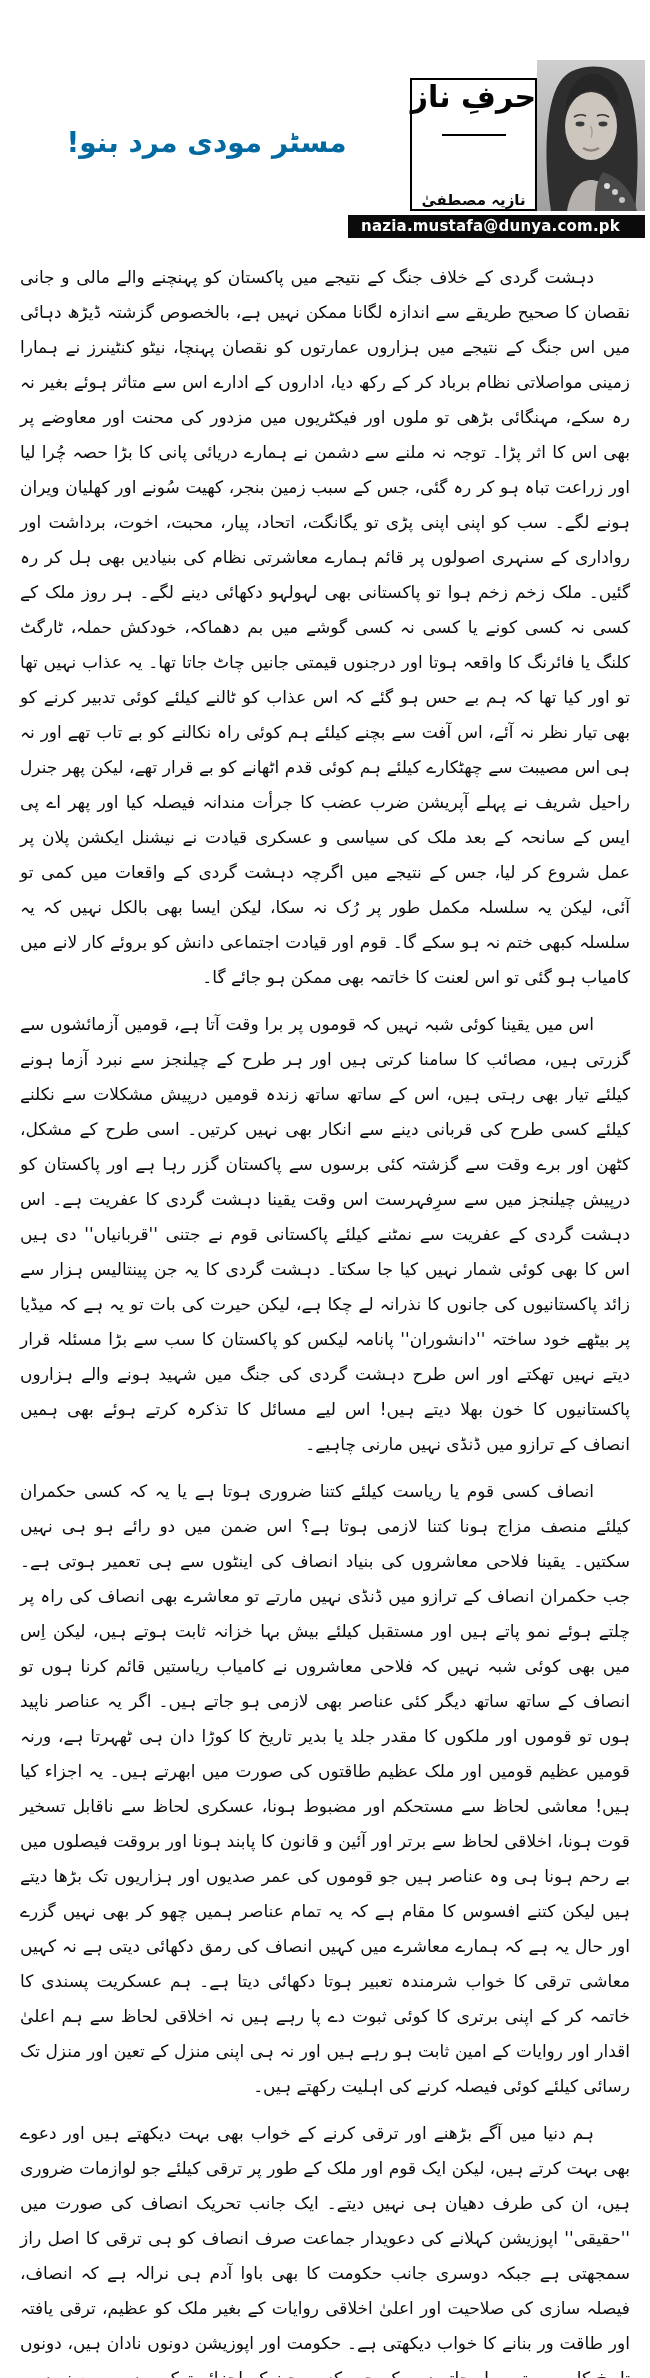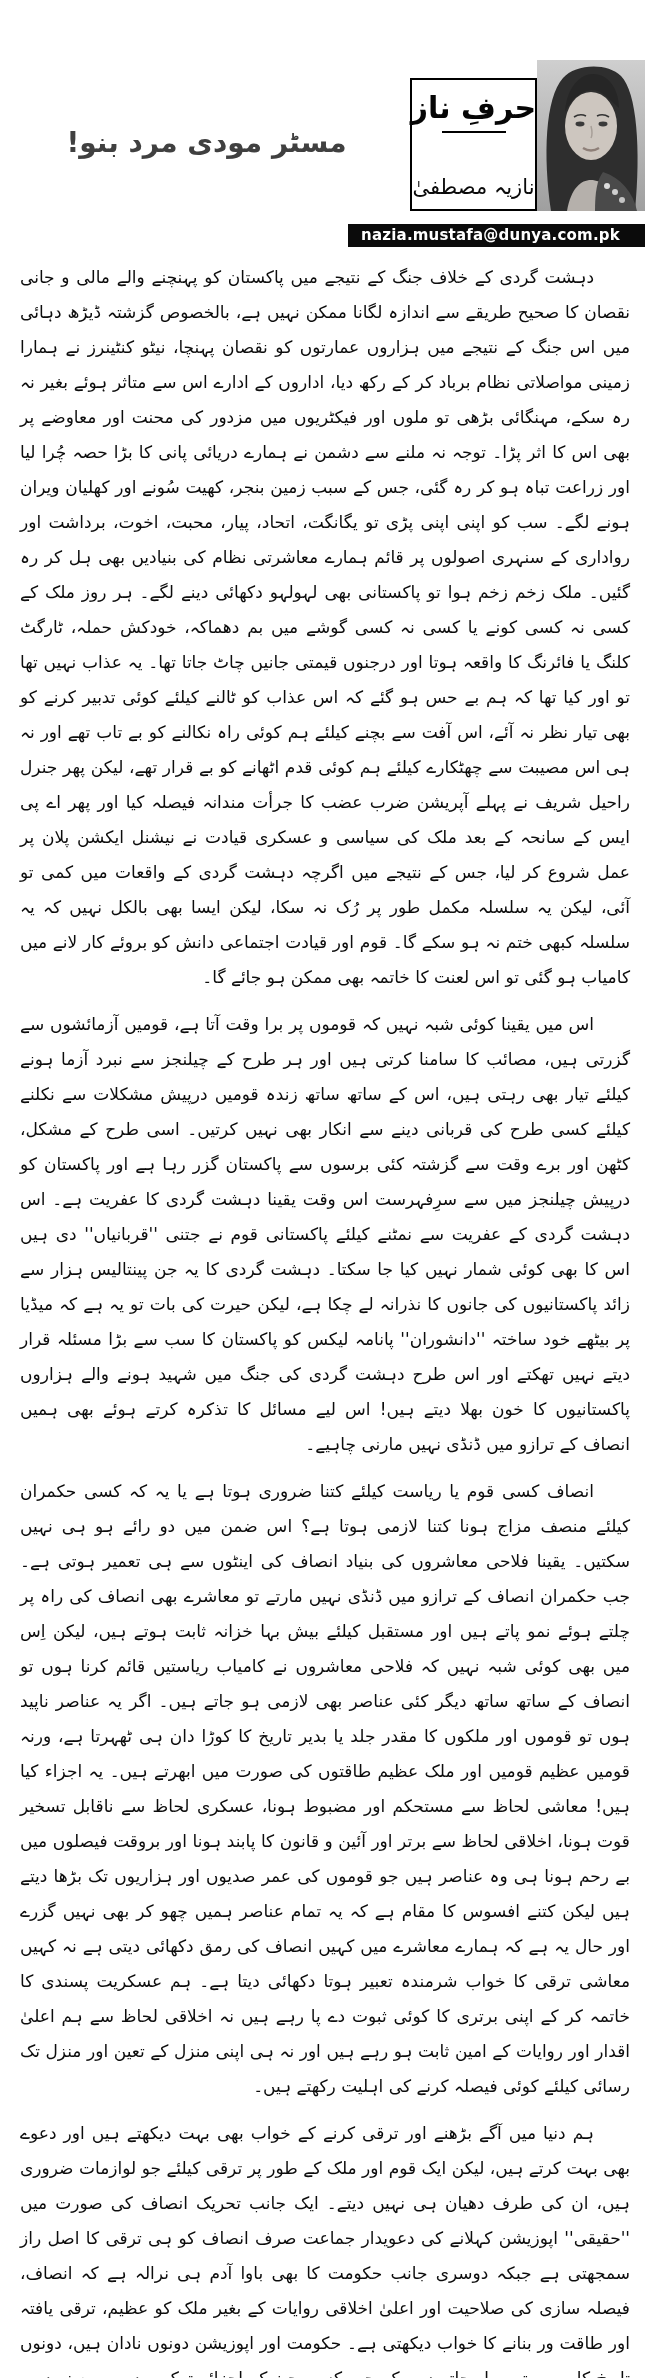--- a/index.html
+++ b/index.html
@@ -11,64 +11,64 @@
     overflow:hidden;
     font-family:"DejaVu Sans",sans-serif;
     color:#000;
   }
   
   .headline{
     position:absolute;top:126px;left:0;width:413px;
     text-align:center;
     direction:rtl;
     font-size:28px;font-weight:bold;
-    color:#404040;
+    color:#0369a1;
     letter-spacing:0;
   }
   
   .masthead{
     position:absolute;top:60px;right:5px;width:297px;
   }
   .masthead-top{
     display:flex;justify-content:flex-end;align-items:flex-end;
     height:151px;
   }
   .title-box{
     box-sizing:border-box;
     width:127px;height:133px;
     border:2px solid #000;
     margin-left:0;
-    display:flex;flex-direction:column;align-items:center;justify-content:center;
+    display:flex;flex-direction:column;align-items:center;justify-content:space-between;
     background:#fff;
   }
   .column-title{
     direction:rtl;
     font-size:30px;font-weight:bold;line-height:1.1;
     color:#050505;
     white-space:nowrap;
   }
   .title-divider{
     width:64px;height:2px;background:#000;margin:7px 0 6px 0;
   }
   .author-name{
     direction:rtl;
-    font-size:21px;font-weight:normal;
+    font-size:15px;font-weight:bold;
     color:#0a0a0a;
     white-space:nowrap;
     margin-top:36px;
   }
   .photo{
     width:108px;height:151px;
     overflow:hidden;
     background:#d7d7d7;
     flex:0 0 auto;
   }
   .photo svg{display:block;width:100%;height:100%;}
   .email-bar{
-    margin-top:13px;
+    margin-top:4px;
     background:#0b0b0b;
     color:#ffffff;
     text-align:center;
     font-size:15px;font-weight:bold;
     font-family:"DejaVu Sans",sans-serif;
     padding:2px 12px 3px 0;
     letter-spacing:0.2px;
   }
   
   .article{

